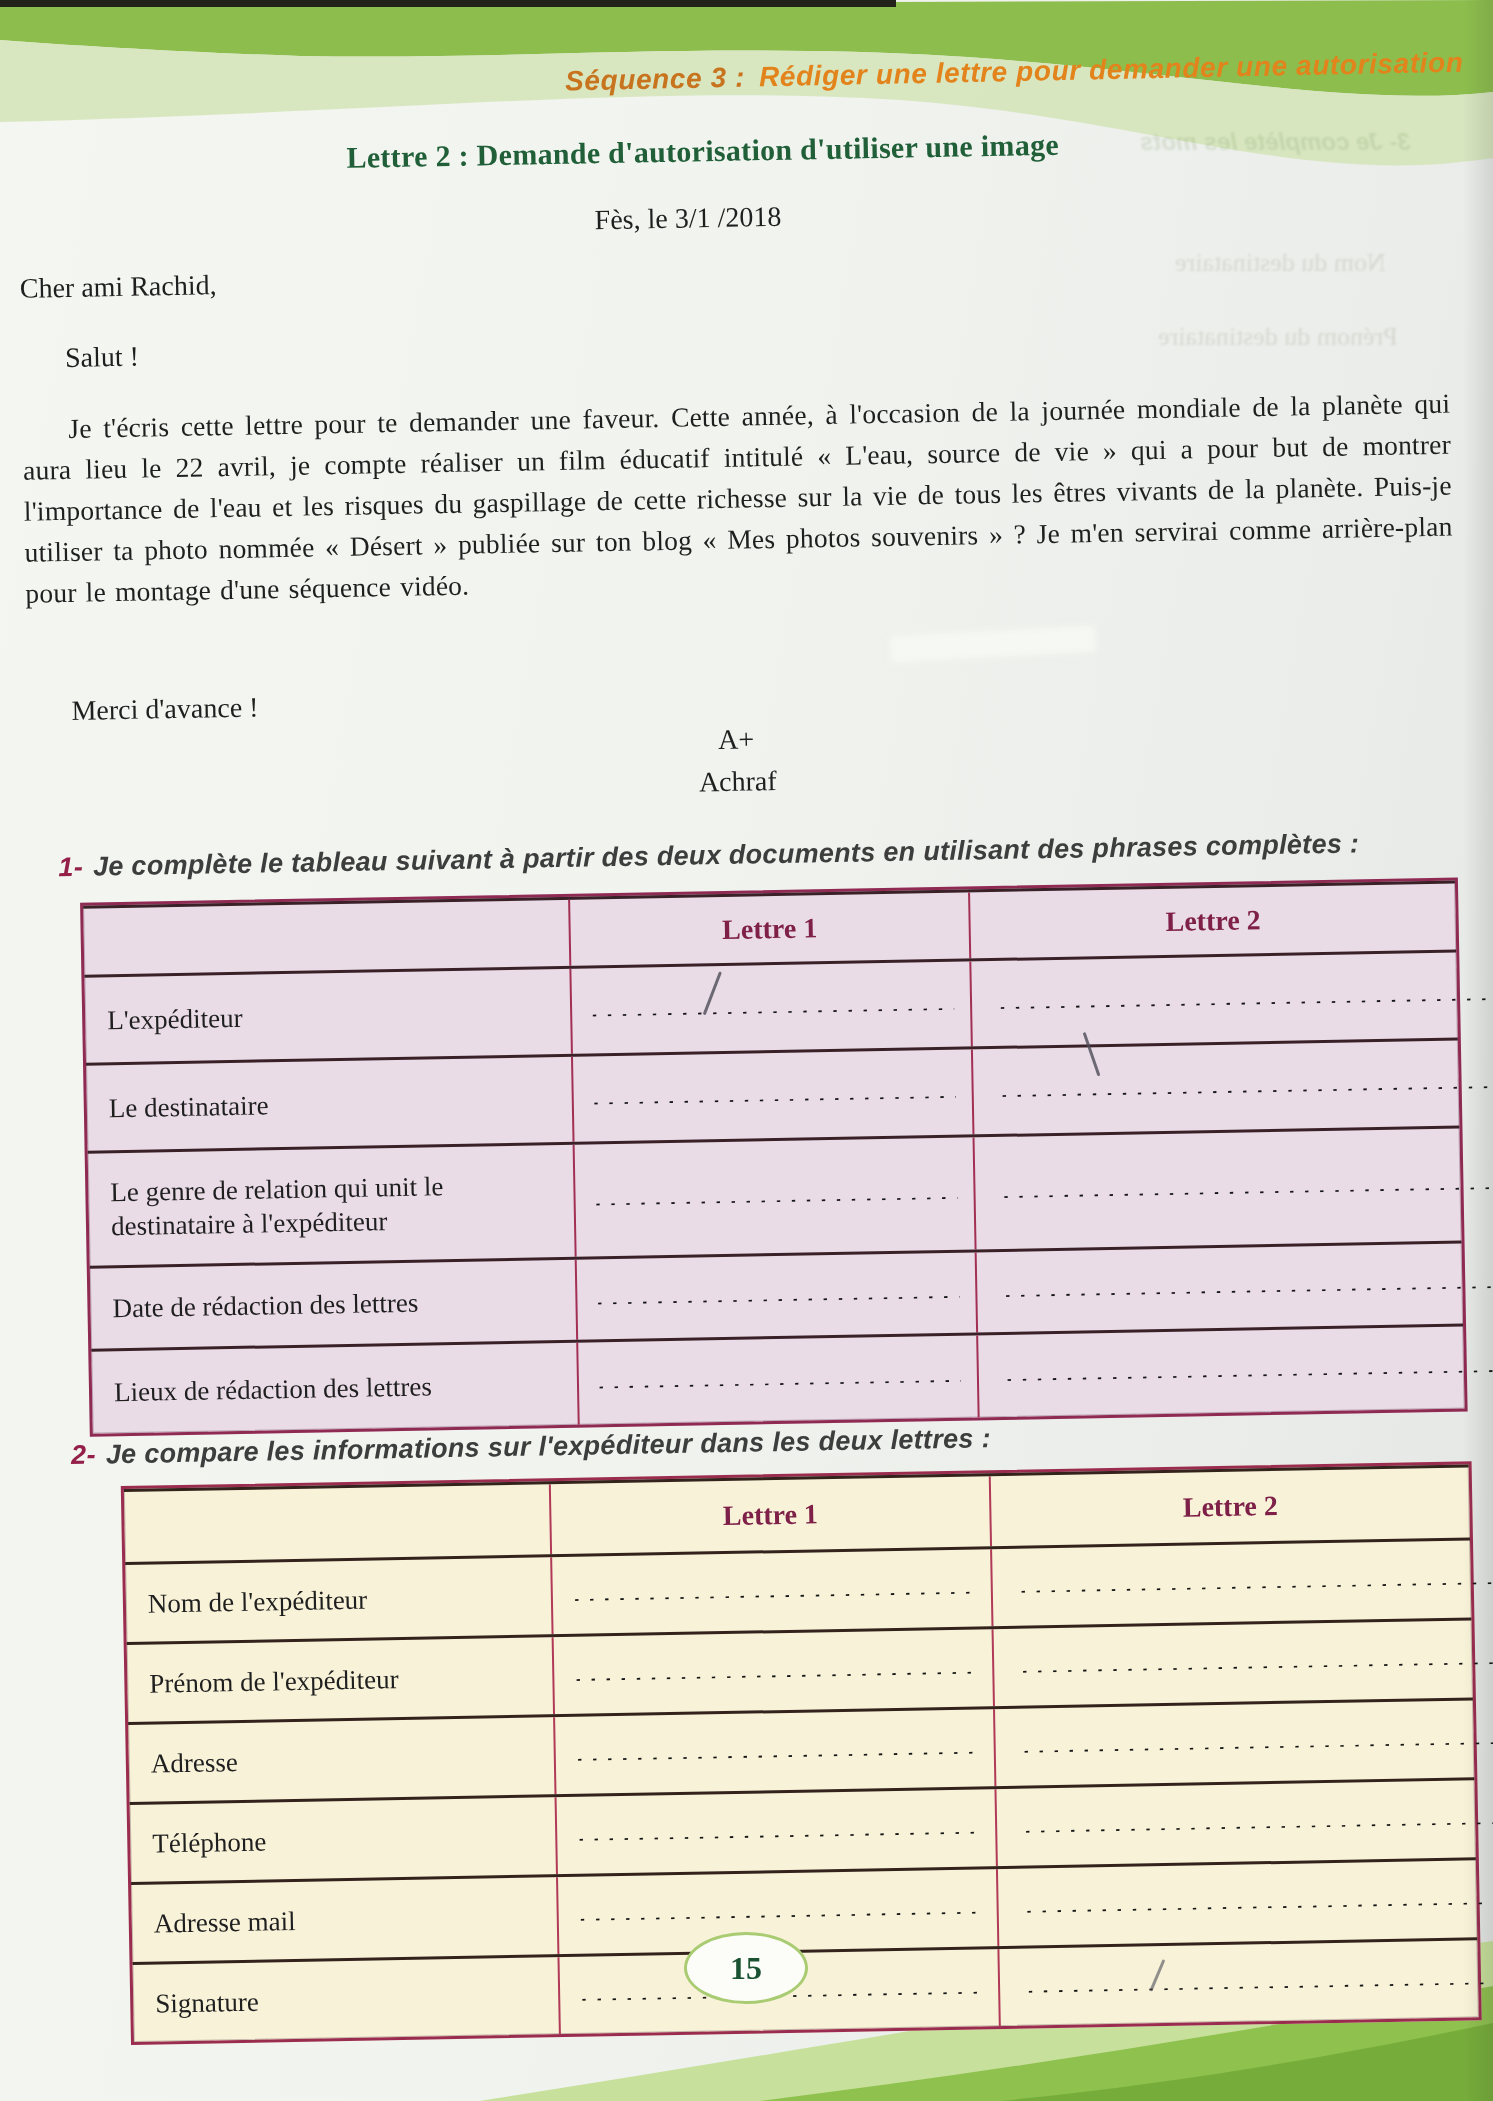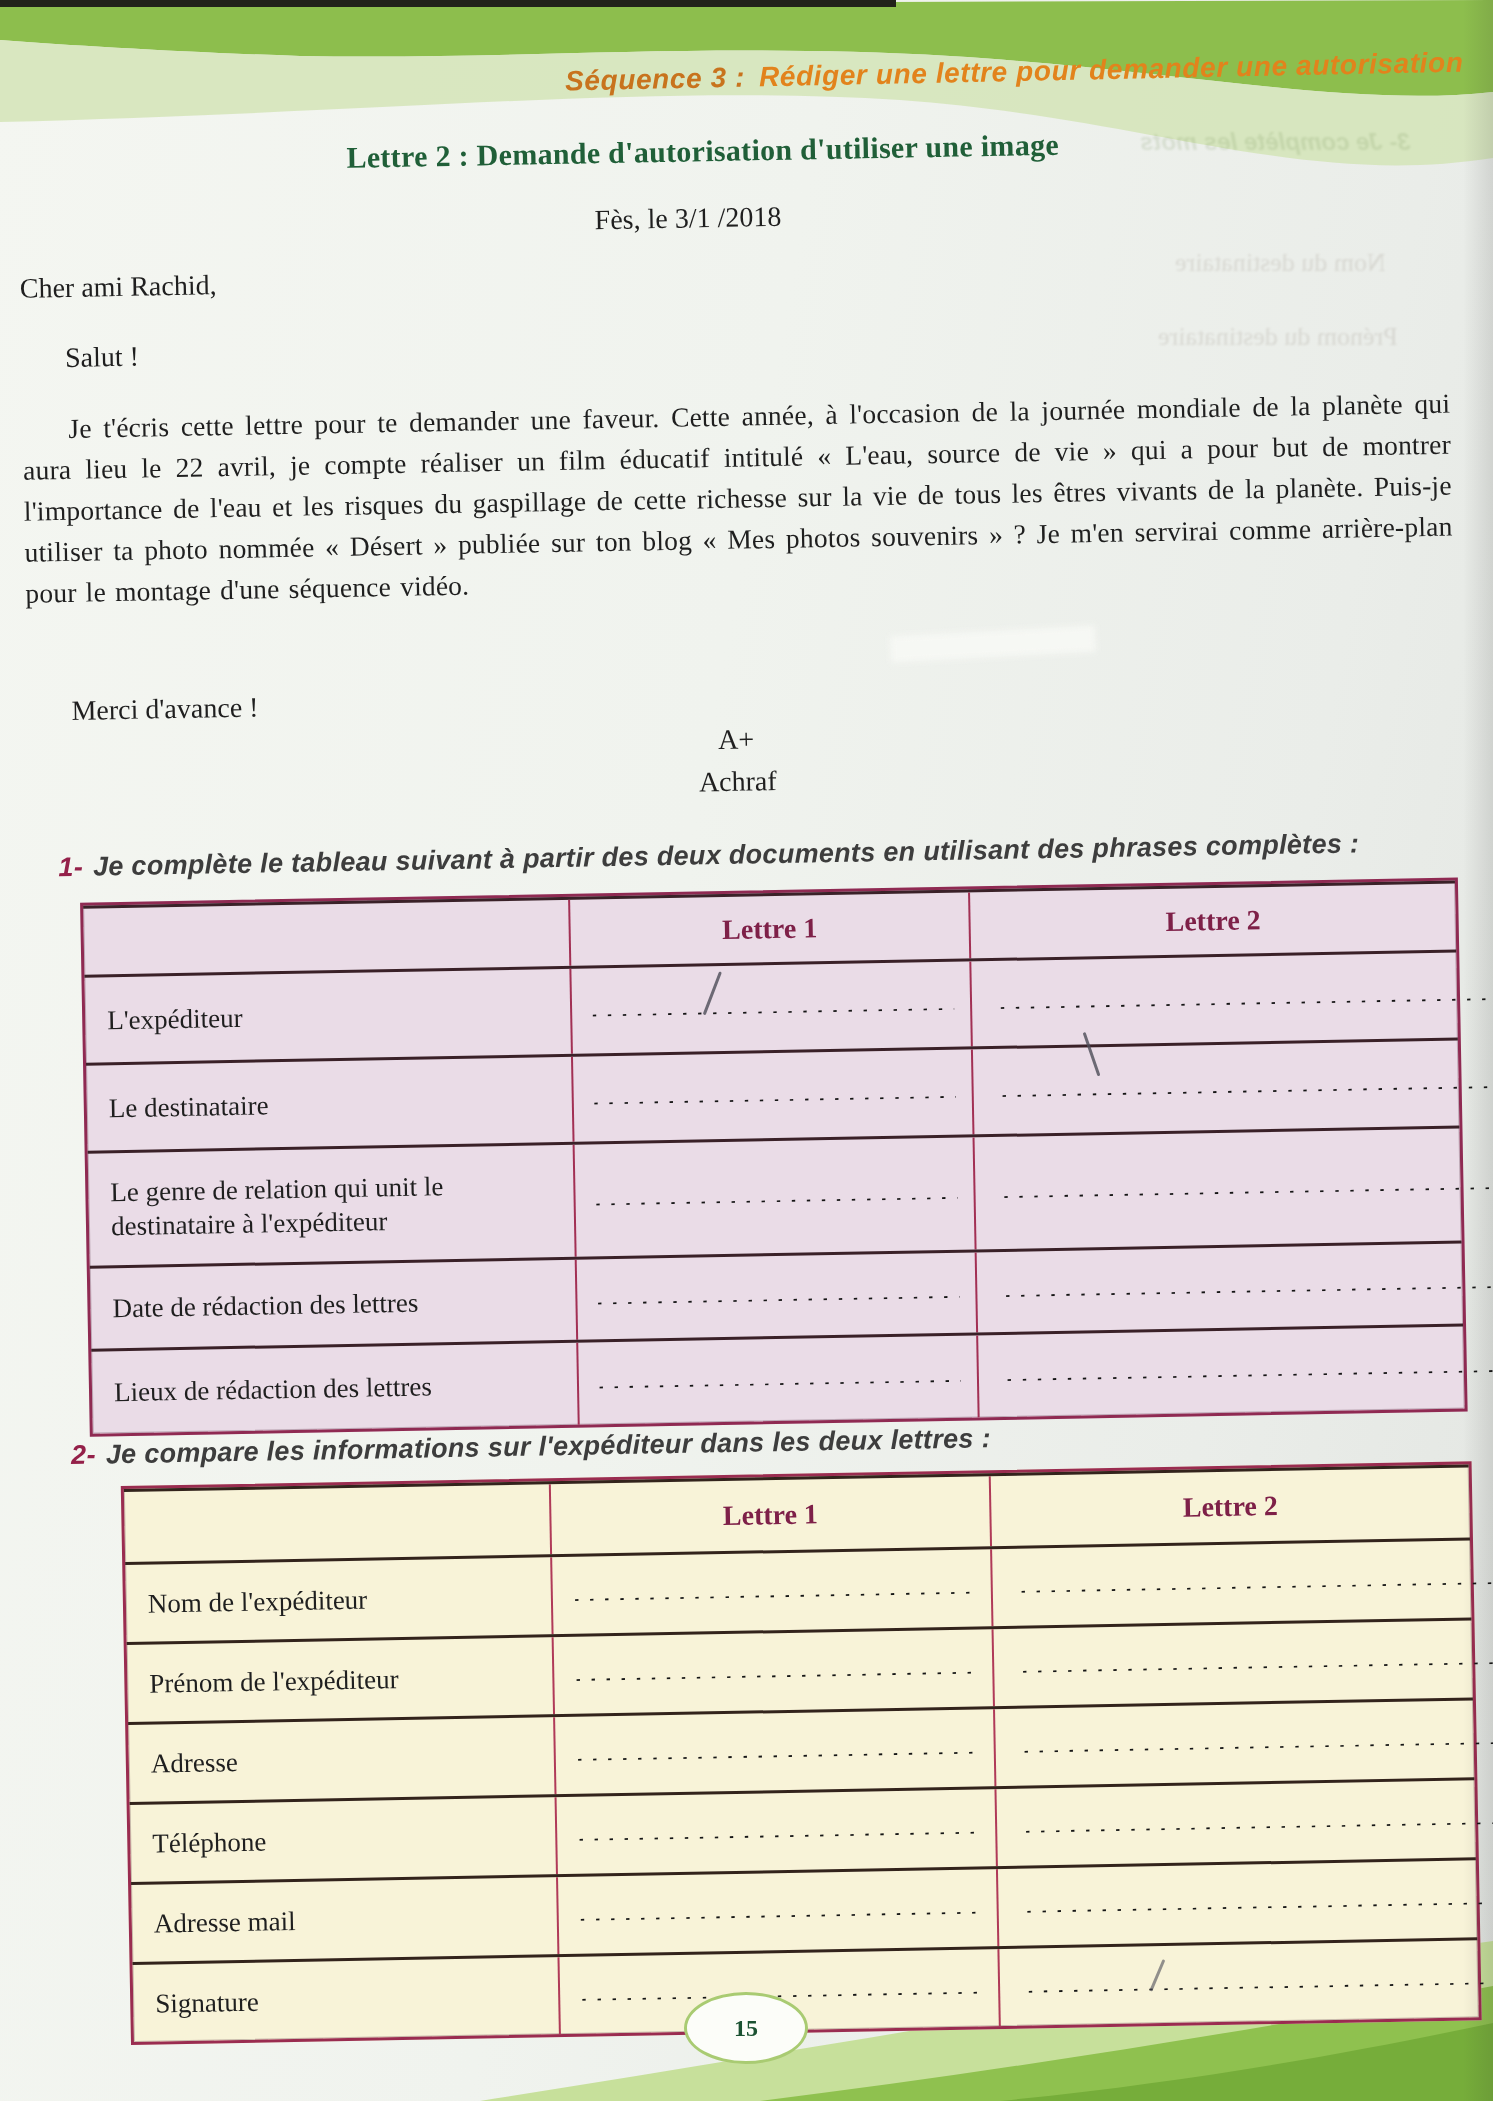--- a/index.html
+++ b/index.html
@@ -50,24 +50,24 @@
   #table1 .t-cell + .t-cell{border-left:2px solid #a23054;}
   #table2 .t-cell + .t-cell{border-left:2px solid #b03a58;}
   .t-cell.label{padding-left:22px;font-size:27px;line-height:34px;padding-right:14px;}
   .t-cell.answer{justify-content:center;}
   .t-head{justify-content:center;font-weight:700;font-size:28px;color:#7e2048;}
   .dots{
     font-family:"DejaVu Sans Mono", monospace;font-size:21px;font-weight:700;
     letter-spacing:2.4px;color:#151515;line-height:10px;overflow:hidden;white-space:nowrap;max-width:92%;
   }
   .page-num{
-    position:absolute;left:684px;top:1992px;width:118px;height:66px;z-index:4;
+    position:absolute;left:684px;top:1932px;width:118px;height:66px;z-index:4;
     border:3px solid #a9cb72;border-radius:50%;background:#fcfdf9;
     display:flex;align-items:center;justify-content:center;
-    font-size:24px;font-weight:700;color:#1b5232;
+    font-size:32px;font-weight:700;color:#1b5232;
   }
   .ghost{
     position:absolute;z-index:1;opacity:.15;filter:blur(1.2px);
     transform:scaleX(-1);white-space:nowrap;pointer-events:none;
   }
   #ghost-top{left:1140px;top:128px;font-family:"Liberation Sans",sans-serif;font-style:italic;font-weight:700;font-size:24px;color:#5a7a3a;}
   #ghost-mid{left:1175px;top:248px;font-size:26px;color:#6a5a4a;}
   #ghost-low{left:1158px;top:322px;font-size:26px;color:#6a5a4a;}
   .pen-mark{position:absolute;width:2.5px;background:#4c4c58;border-radius:2px;opacity:.8;z-index:3;}
   #pen1{left:694px;top:982px;height:46px;transform:rotate(22deg);}

